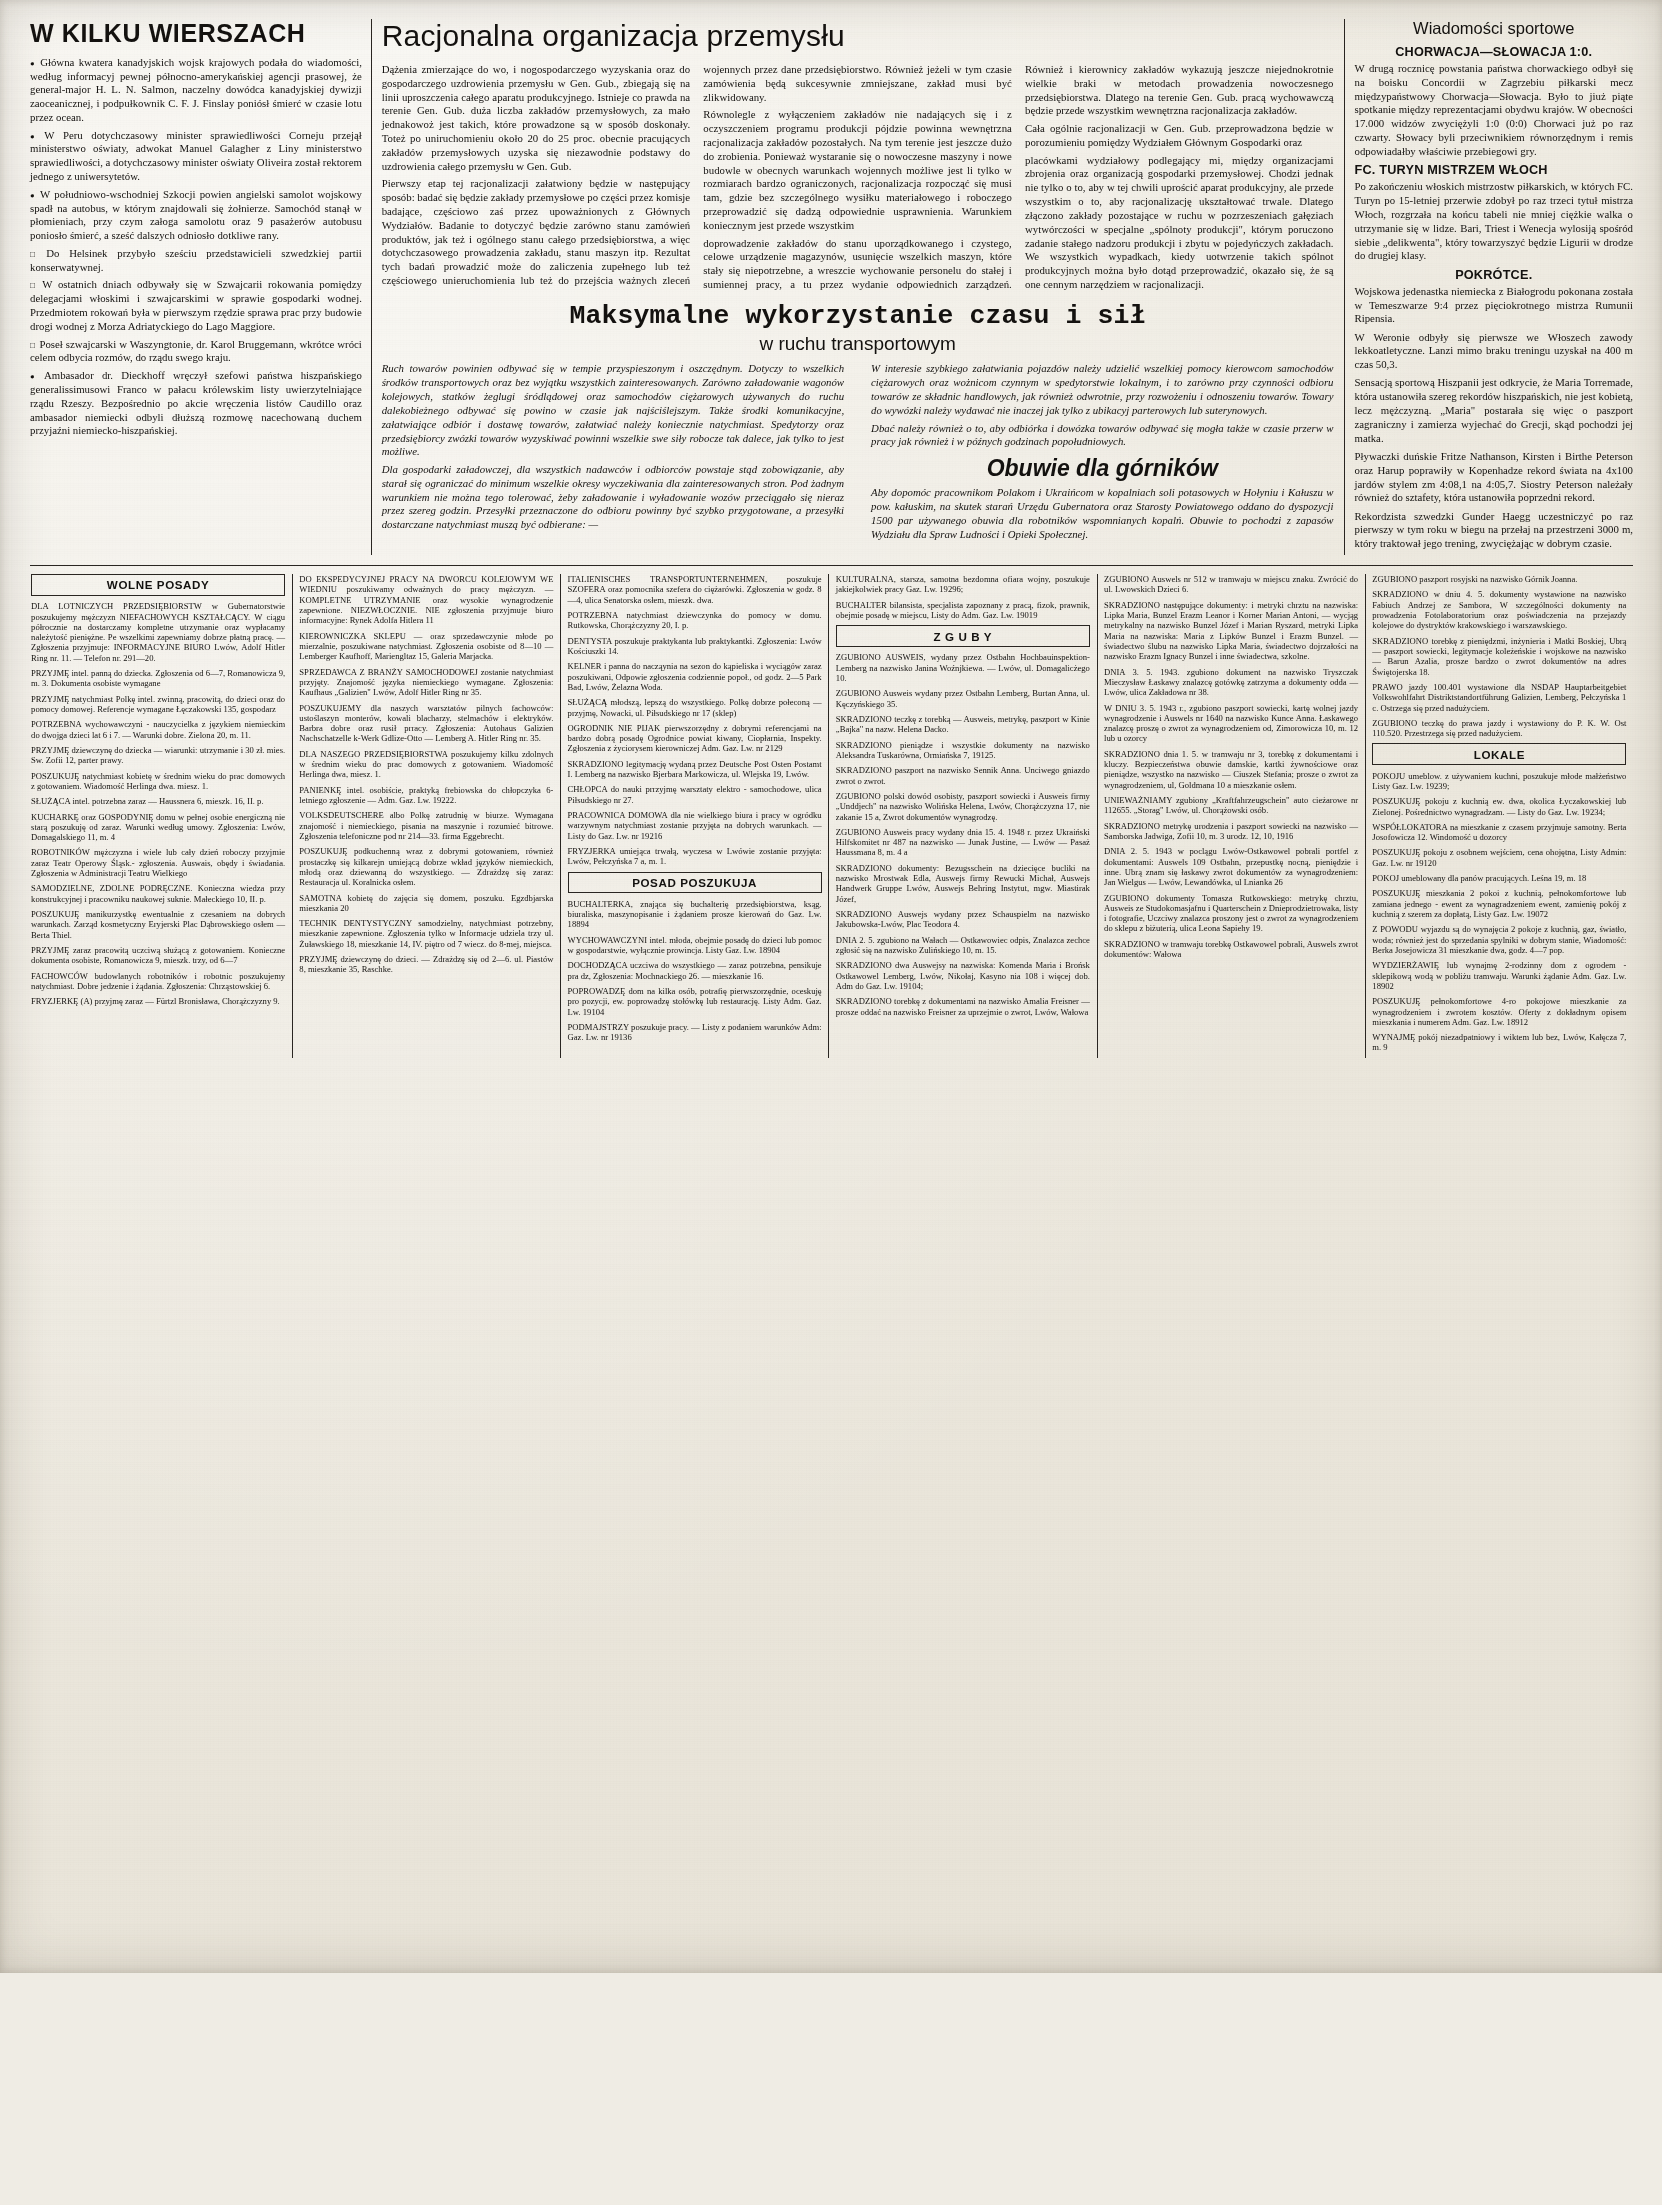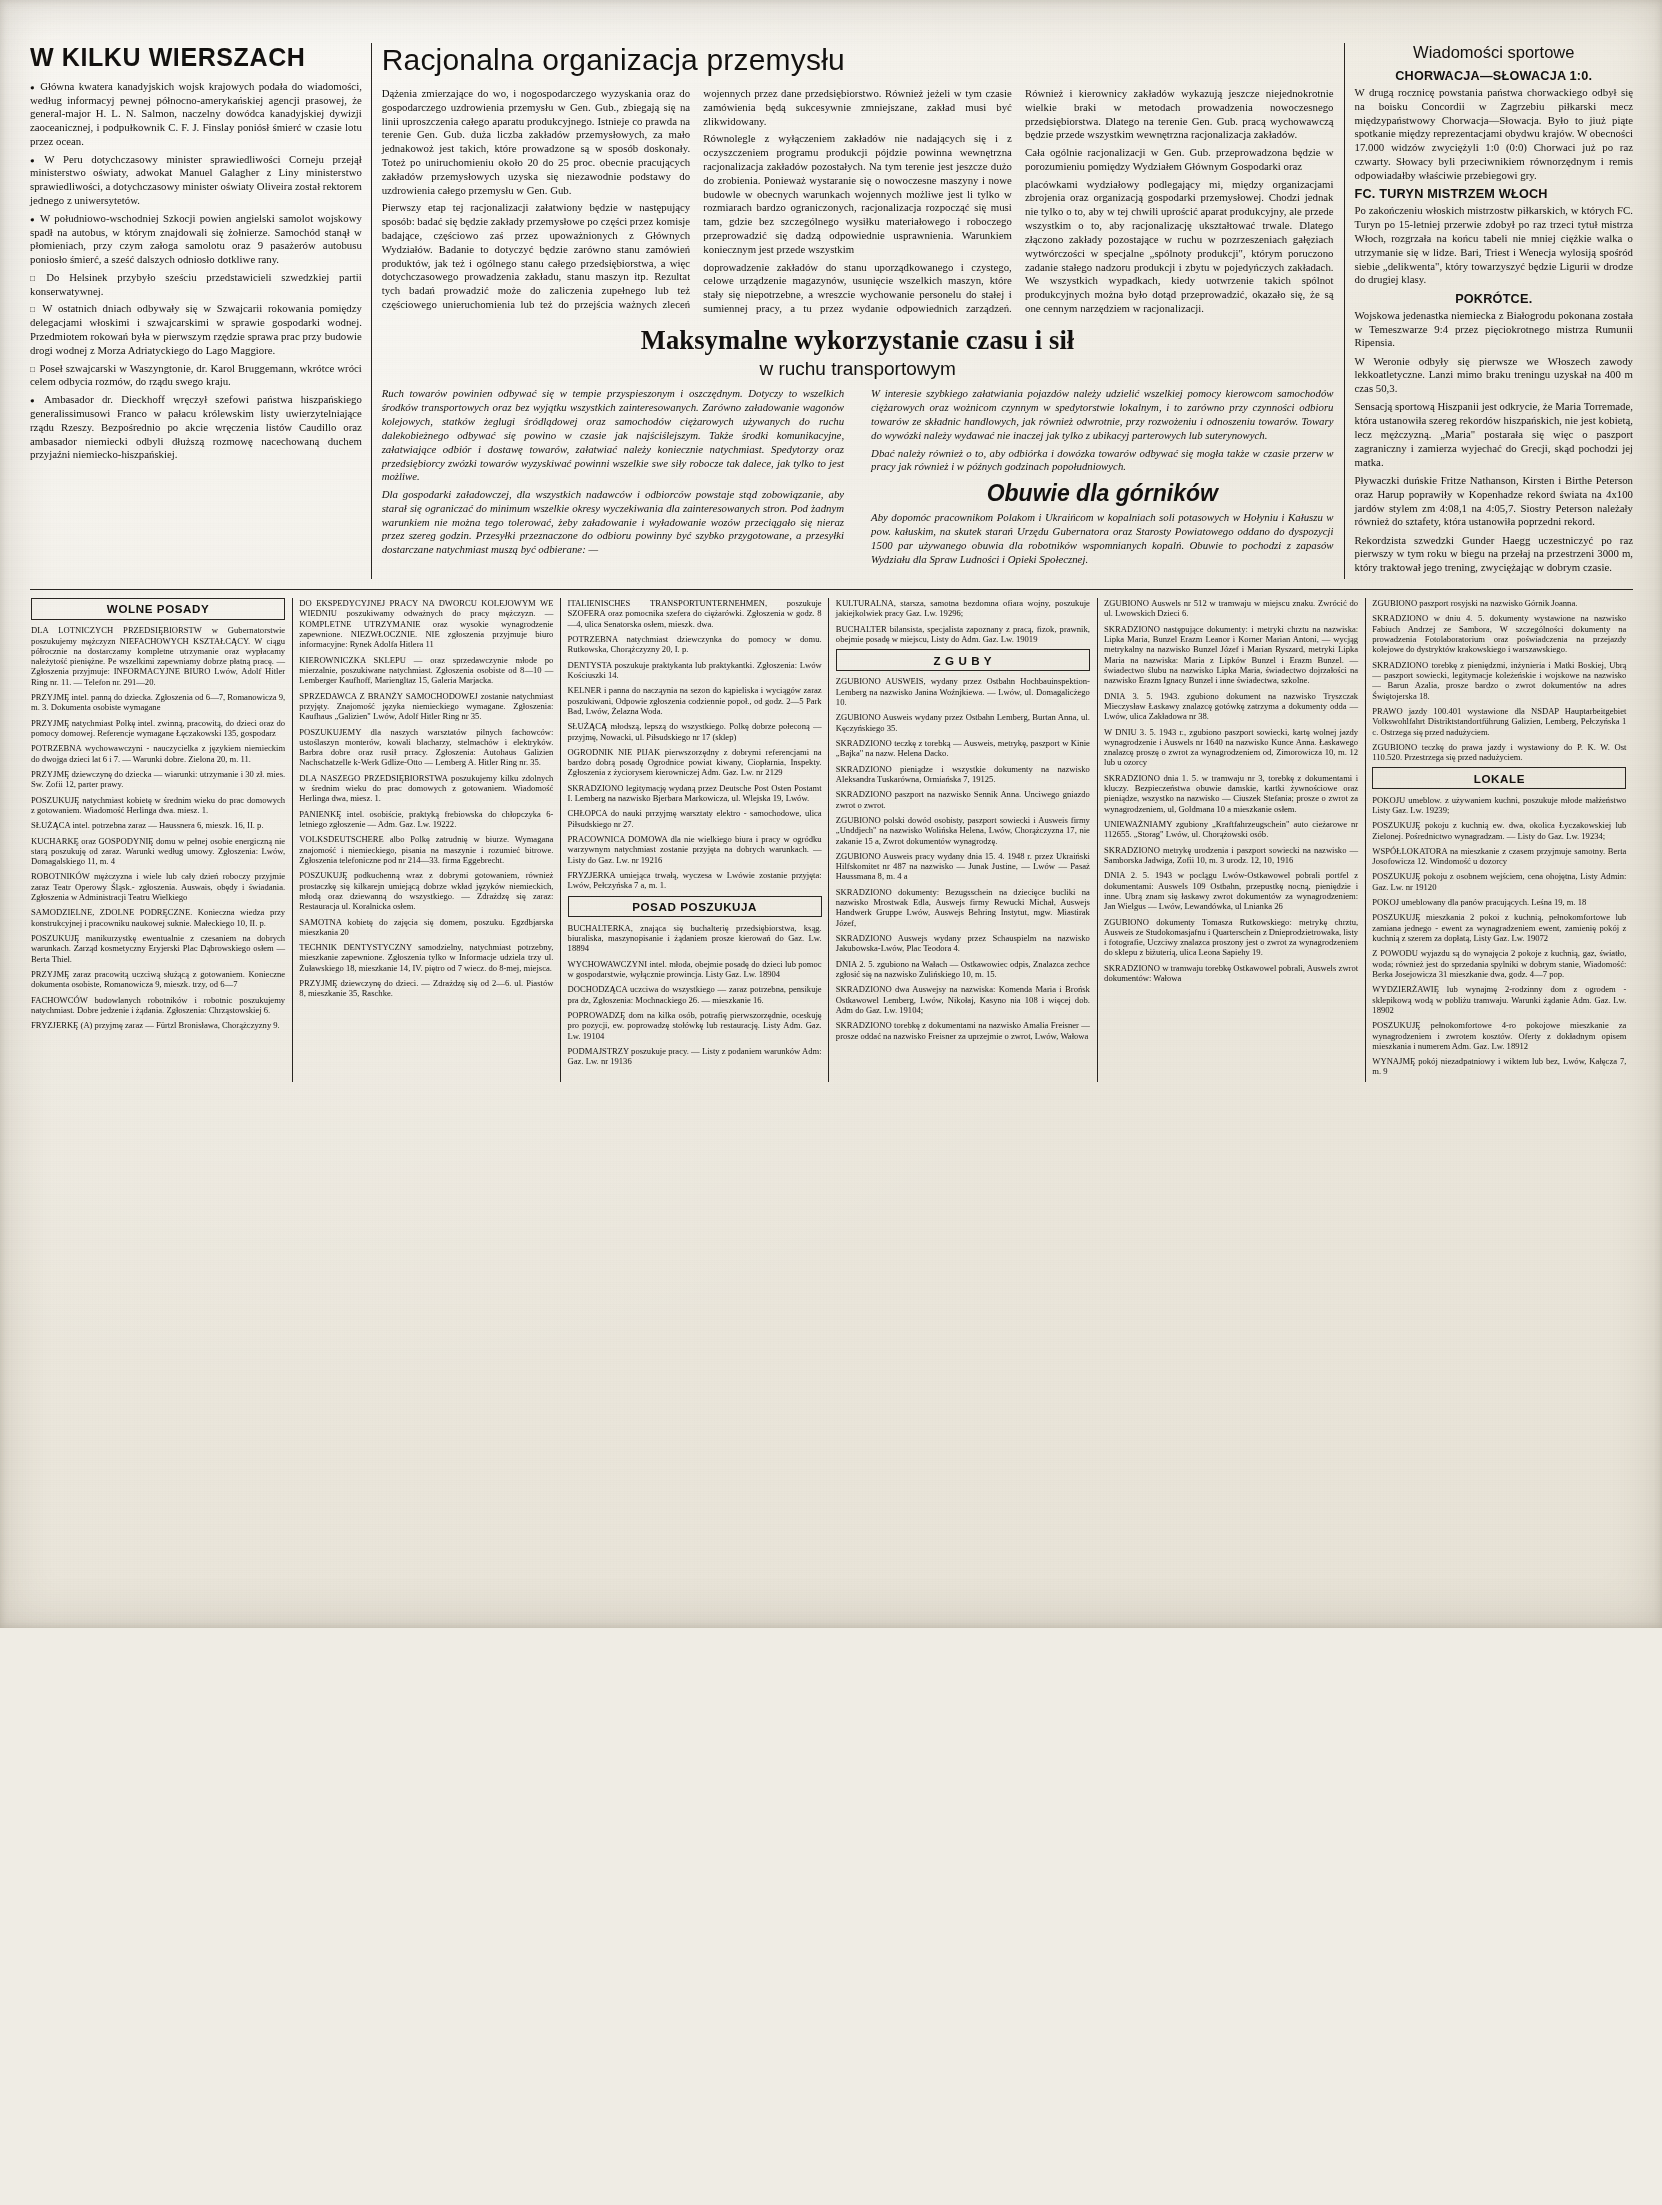--- a/index.html
+++ b/index.html
@@ -5,26 +5,26 @@
   html, body { margin:0; padding:0; }
   body {
     width:1663px; height:2205px;
     background:#efece4;
     font-family:"Liberation Serif", serif;
     color:#141210;
     overflow:hidden;
   }
   .page {
     position:relative;
-    width:1663px; height:1628px;
+    width:1663px; height:1973px;
     background:
       radial-gradient(ellipse at 20% 10%, rgba(255,255,255,0.55), rgba(255,255,255,0) 60%),
       linear-gradient(160deg,#f3f0e8 0%,#ece8de 45%,#e7e2d6 100%);
     box-sizing:border-box;
-    padding:43px 30px 22px 30px;
+    padding:19px 30px 22px 30px;
   }
   .grain {
     position:absolute; inset:0; pointer-events:none;
     background-image:
       repeating-linear-gradient(0deg, rgba(0,0,0,0.015) 0px, rgba(0,0,0,0.015) 0.6px, rgba(0,0,0,0) 1.1px, rgba(0,0,0,0) 2.2px),
       repeating-linear-gradient(90deg, rgba(0,0,0,0.012) 0px, rgba(0,0,0,0.012) 0.6px, rgba(0,0,0,0) 1.1px, rgba(0,0,0,0) 2.8px);
     opacity:.5;
   }
   .edge-dark {
     position:absolute; inset:0; pointer-events:none;
@@ -43,21 +43,21 @@
   h1.kilku {
     font-size:25px; margin:0 0 7.7px 0; font-weight:700;
     font-family:"Liberation Sans", sans-serif; letter-spacing:0.6px;
   }
   h1.racjonalna {
     font-size:30px; margin:0 0 10px 0; font-weight:400; 
     font-family:"Liberation Sans", sans-serif; letter-spacing:0.2px;
   }
   h2.maks {
     font-size:26.5px; margin:8.8px 0 2.2px 0; font-weight:700; text-align:center;
-    font-family:Liberation Serif, serif; letter-spacing:0.1px;
+    font-family:Liberation Mono, monospace; letter-spacing:0.1px;
   }
   h3.maks-sub {
     font-size:19px; margin:0 0 7.7px 0; font-weight:400; text-align:center;
     font-family:"Liberation Sans", sans-serif;
   }
   h3.obuwie {
     font-size:23px; margin:5.5px 0 4.4px 0; font-weight:700; text-align:center;
     font-family:"Liberation Sans", sans-serif;
   }
   h2.wiad {

